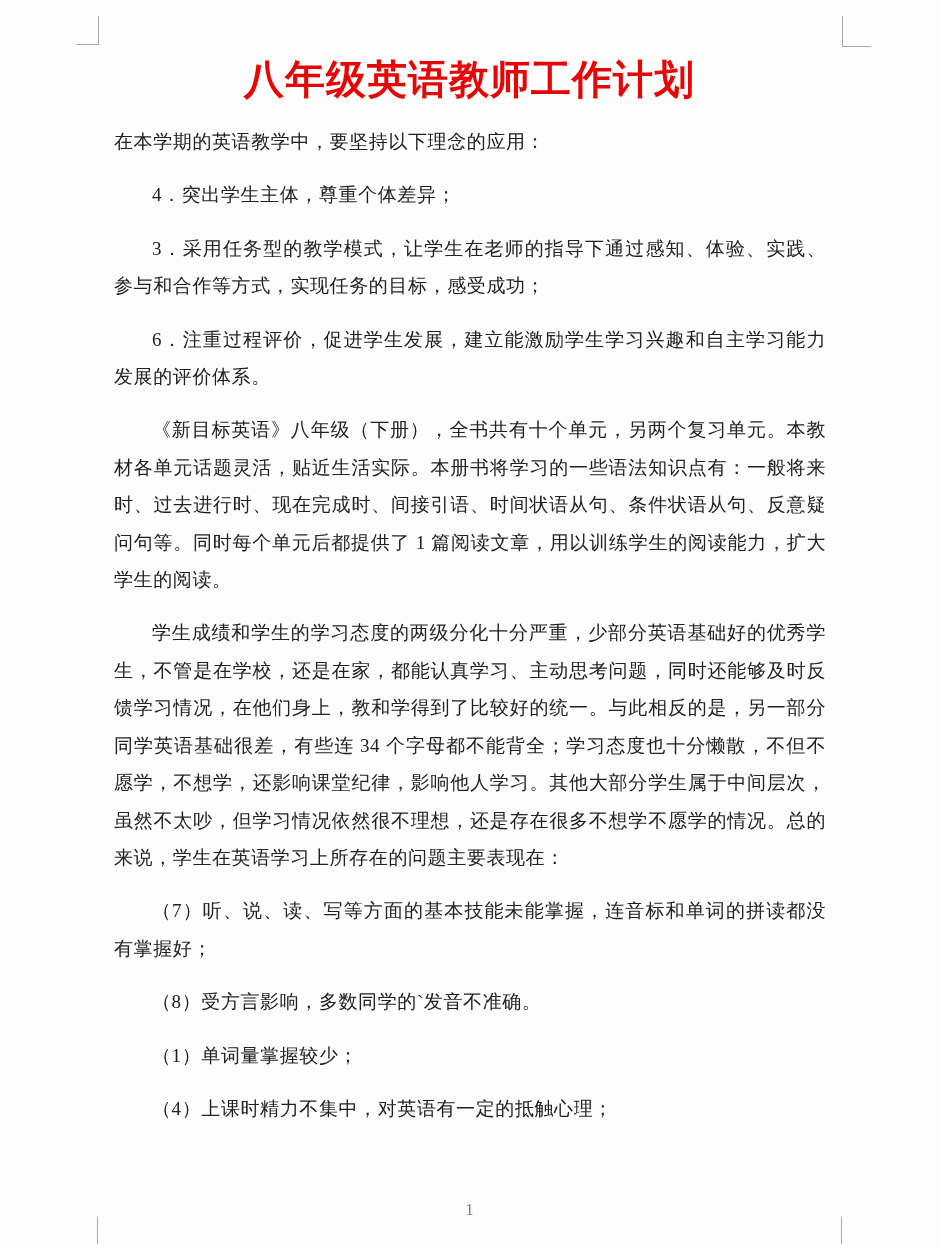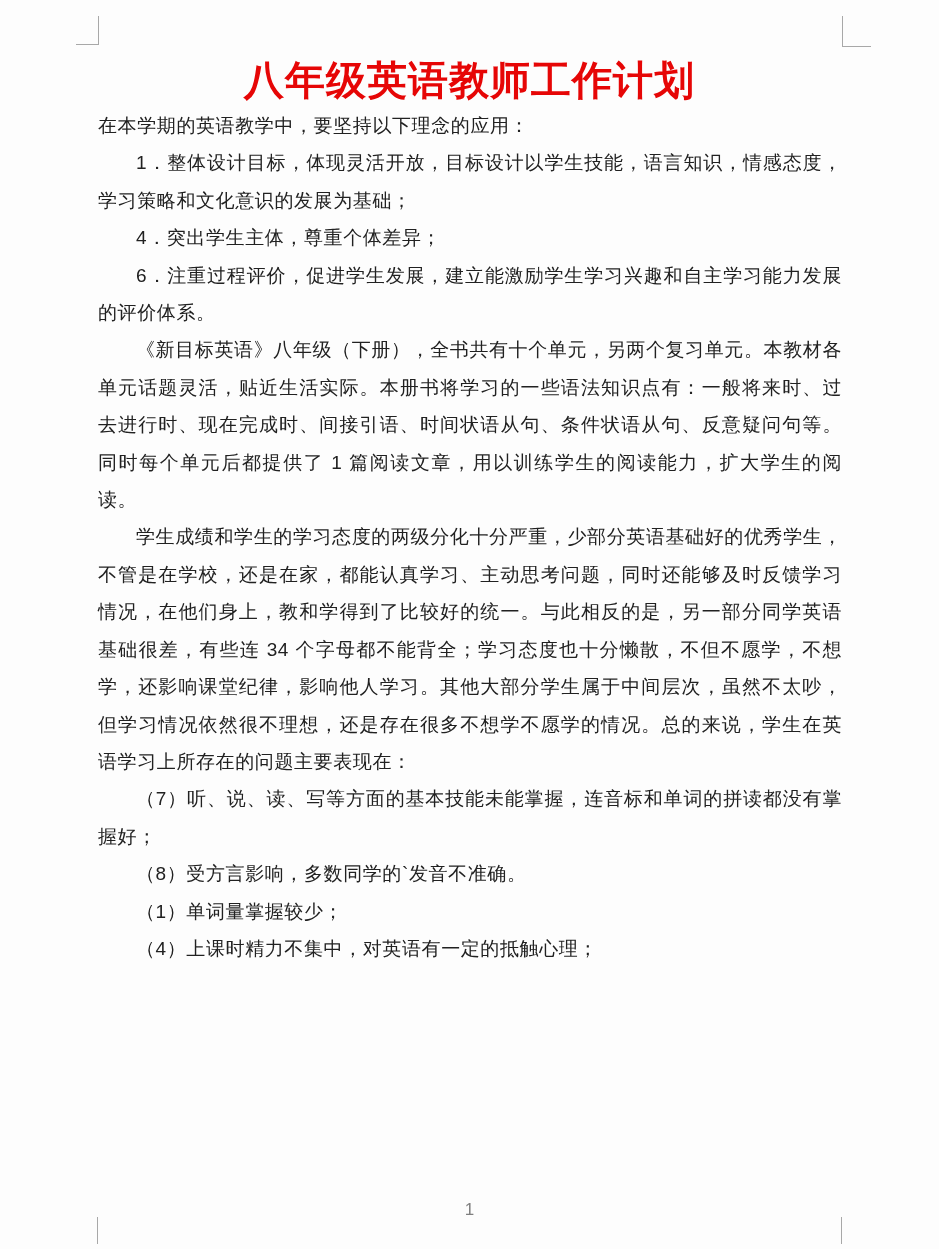--- a/index.html
+++ b/index.html
@@ -5,21 +5,21 @@
   html, body {
     margin: 0;
     padding: 0;
     background: #ffffff;
   }
   .page {
     position: relative;
     width: 939px;
     height: 1249px;
     background: #fdfdfd;
-    font-family: Liberation Sans, sans-serif;
+    font-family: Liberation Serif, serif;
     color: #212121;
     overflow: hidden;
   }
   .doc-title {
     position: absolute;
     top: 56px;
     left: 0;
     width: 100%;
     margin: 0;
     text-align: center;
@@ -32,21 +32,21 @@
     position: absolute;
     top: 107px;
     left: 98px;
     width: 744px;
     font-size: 19px;
     line-height: 37.4px;
     letter-spacing: 0.6px;
     text-align: justify;
     text-justify: inter-ideograph;
   }
-  .para { margin: 0; }
+  .para { margin: 16px; }
   .para.indent { text-indent: 2em; }
   .crop-mark { position: absolute; }
   .crop-tl {
     left: 76px; top: 16px; width: 22px; height: 28px;
     border-right: 1px solid #a8a8a8;
     border-bottom: 1px solid #a8a8a8;
   }
   .crop-tr {
     left: 842px; top: 16px; width: 28px; height: 30px;
     border-left: 1px solid #a8a8a8;
@@ -78,22 +78,22 @@
 
   <div class="crop-mark crop-tl"></div>
   <div class="crop-mark crop-tr"></div>
   <div class="crop-mark crop-bl"></div>
   <div class="crop-mark crop-br"></div>
 
   <h1 class="doc-title" style="color: rgb(230, 6, 6);">八年级英语教师工作计划</h1>
 
   <div class="content">
     <p class="para">在本学期的英语教学中，要坚持以下理念的应用：</p>
-    <p class="para indent">1．整体设计目标，体现灵活开放，目标设计以学生技能，语言知识，情感态度，学习策略和文化意识的发展为基础；</p>
     <p class="para indent">4．突出学生主体，尊重个体差异；</p>
+    <p class="para indent">3．采用任务型的教学模式，让学生在老师的指导下通过感知、体验、实践、参与和合作等方式，实现任务的目标，感受成功；</p>
     <p class="para indent">6．注重过程评价，促进学生发展，建立能激励学生学习兴趣和自主学习能力发展的评价体系。</p>
     <p class="para indent">《新目标英语》八年级（下册），全书共有十个单元，另两个复习单元。本教材各单元话题灵活，贴近生活实际。本册书将学习的一些语法知识点有：一般将来时、过去进行时、现在完成时、间接引语、时间状语从句、条件状语从句、反意疑问句等。同时每个单元后都提供了 1 篇阅读文章，用以训练学生的阅读能力，扩大学生的阅读。</p>
     <p class="para indent">学生成绩和学生的学习态度的两级分化十分严重，少部分英语基础好的优秀学生，不管是在学校，还是在家，都能认真学习、主动思考问题，同时还能够及时反馈学习情况，在他们身上，教和学得到了比较好的统一。与此相反的是，另一部分同学英语基础很差，有些连 34 个字母都不能背全；学习态度也十分懒散，不但不愿学，不想学，还影响课堂纪律，影响他人学习。其他大部分学生属于中间层次，虽然不太吵，但学习情况依然很不理想，还是存在很多不想学不愿学的情况。总的来说，学生在英语学习上所存在的问题主要表现在：</p>
     <p class="para indent">（7）听、说、读、写等方面的基本技能未能掌握，连音标和单词的拼读都没有掌握好；</p>
     <p class="para indent">（8）受方言影响，多数同学的`发音不准确。</p>
     <p class="para indent">（1）单词量掌握较少；</p>
     <p class="para indent">（4）上课时精力不集中，对英语有一定的抵触心理；</p>
   </div>
 
   <div class="page-number">1</div>

